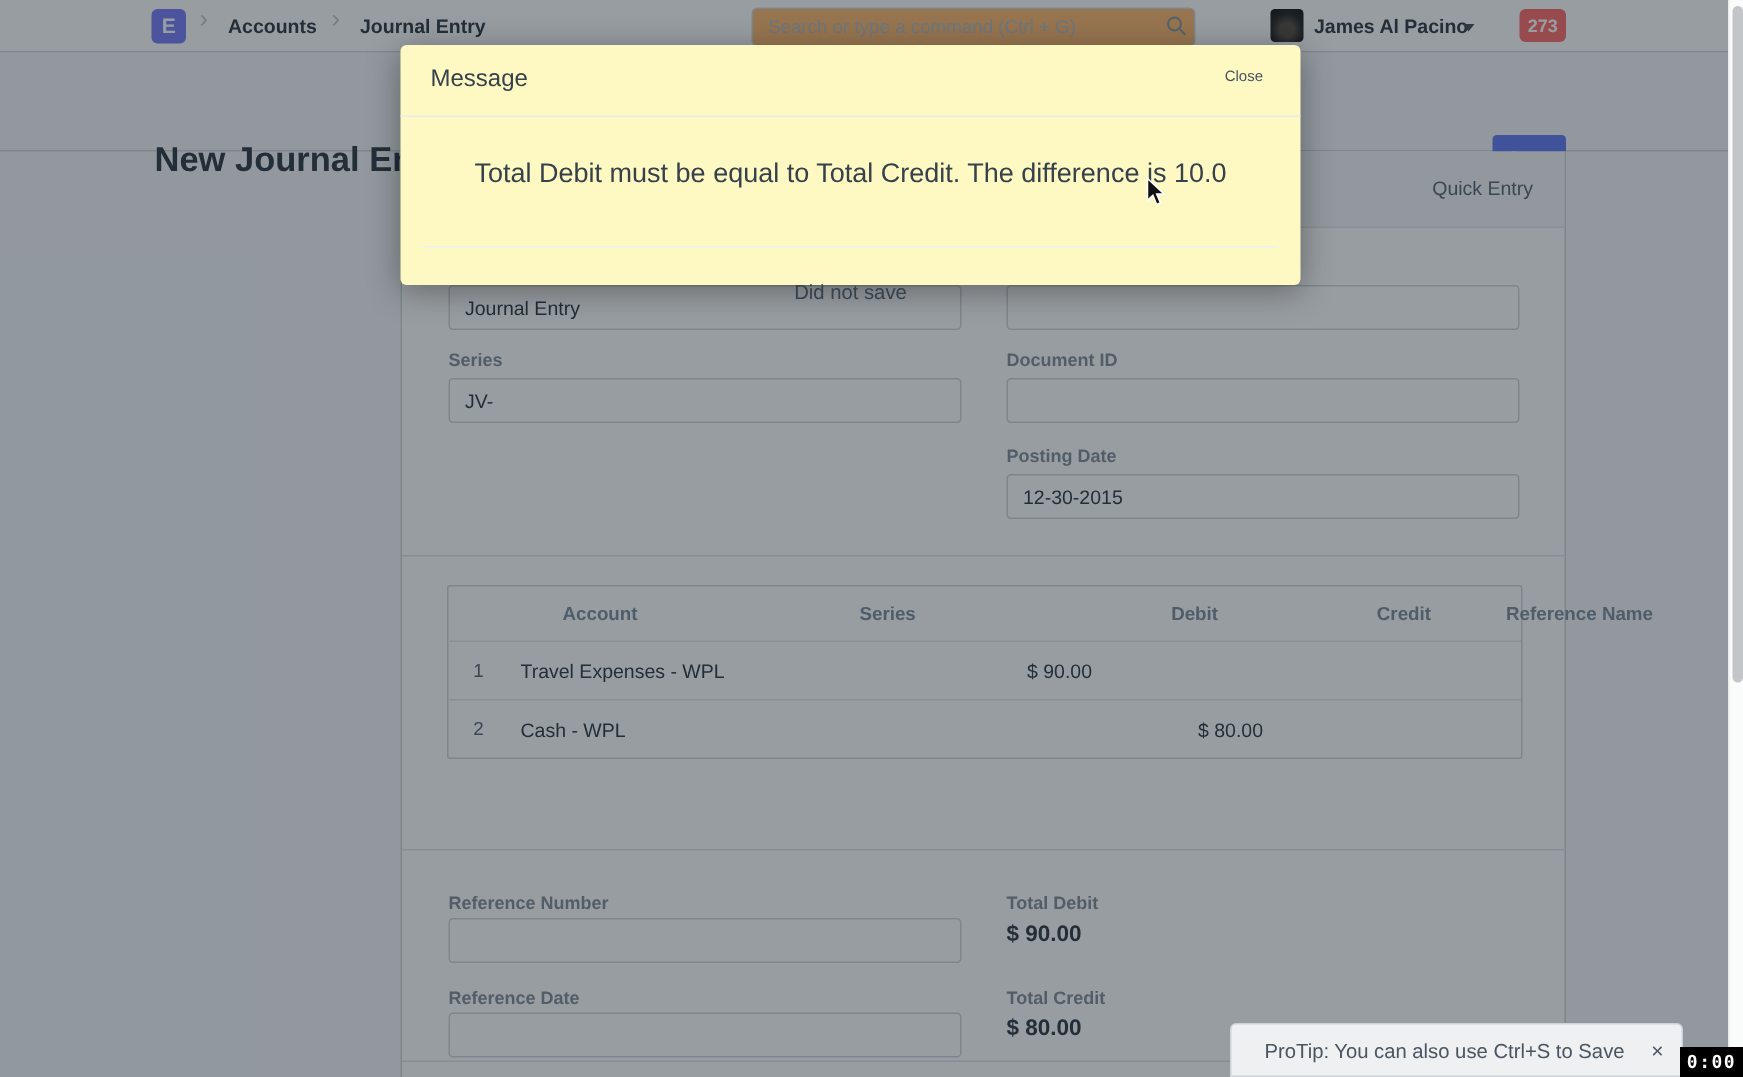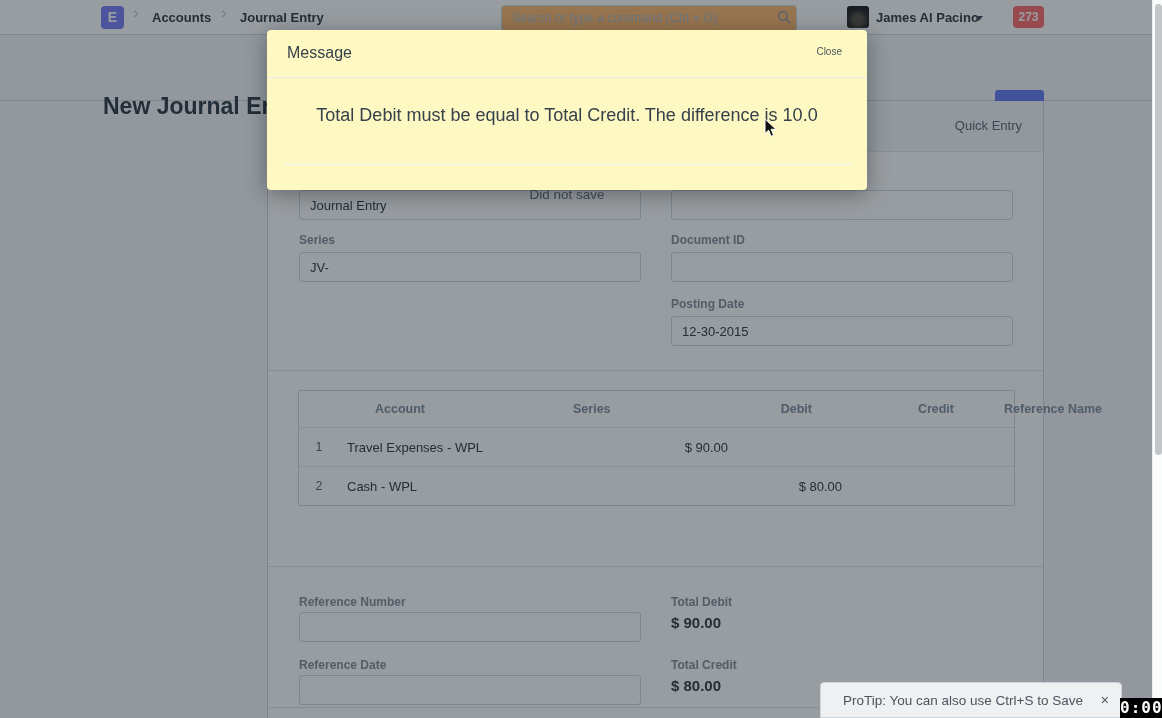--- a/index.html
+++ b/index.html
@@ -76,21 +76,21 @@
   .modal-body{ position:absolute; left:0; top:75px; width:100%; text-align:center; font-size:18px; color:var(--text); }
   .modal-hr{ position:absolute; left:15px; right:15px; top:134px; border-top:1px solid #eef1f4; }
   .modal-foot{ position:absolute; left:0; top:157px; width:100%; text-align:center; font-size:13.5px; color:var(--text); }
 
   
   .toast{ left:820px; top:682px; width:302px; height:36px; background:#eef0f2; border:1px solid #ccd3d9;
           border-radius:4px 4px 0 0; z-index:30; }
   .toast-text{ position:absolute; left:22px; top:10px; font-size:13.5px; color:#4a5560; white-space:nowrap; }
   .toast-close{ position:absolute; right:12px; top:9px; font-size:14px; color:#4a5560; cursor:pointer; }
   .timer{ left:1120px; top:698px; width:42px; height:20px; background:#000; color:#fff; z-index:40;
-          font-family:"DejaVu Sans Mono", monospace; font-size:16px; font-weight:700; text-align:center; line-height:20px; letter-spacing:1px; }
+          font-family:"DejaVu Sans Mono", monospace; font-size:12px; font-weight:700; text-align:center; line-height:20px; letter-spacing:1px; }
   .scrollbar{ left:1152px; top:0; width:10px; height:718px; background:#fafbfb; border-left:1px solid #ececec; z-index:35; }
   .thumb{ position:absolute; left:1.5px; top:4px; width:7px; height:451px; background:#c3c6c9; border-radius:4px; }
   .cursor{ left:764px; top:118px; z-index:60; pointer-events:none; }
 </style>
 </head>
 <body>
 
 <div id="stage">
 
   <div class="abs navbar">

